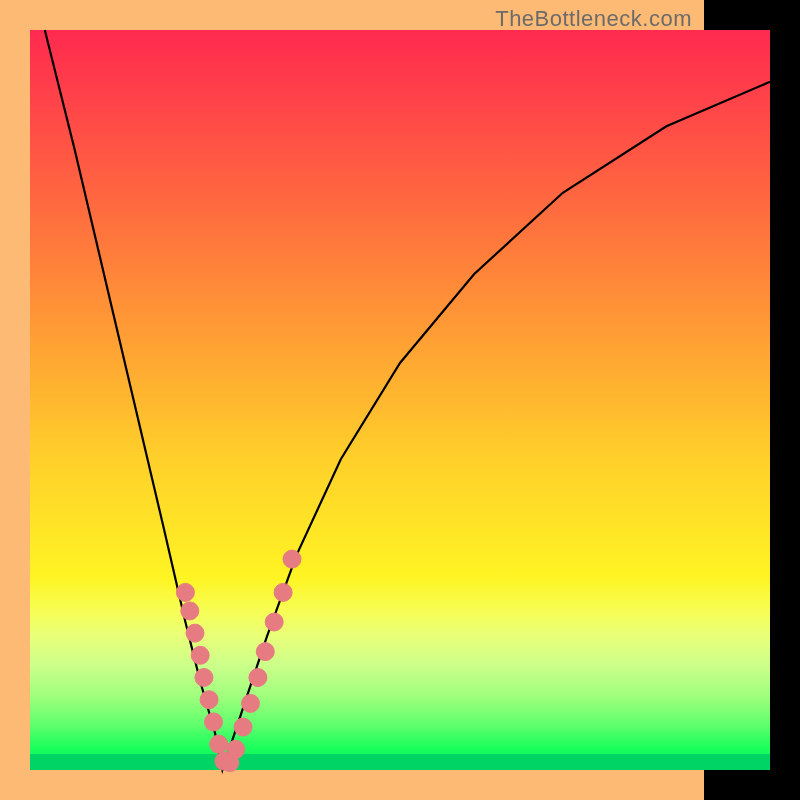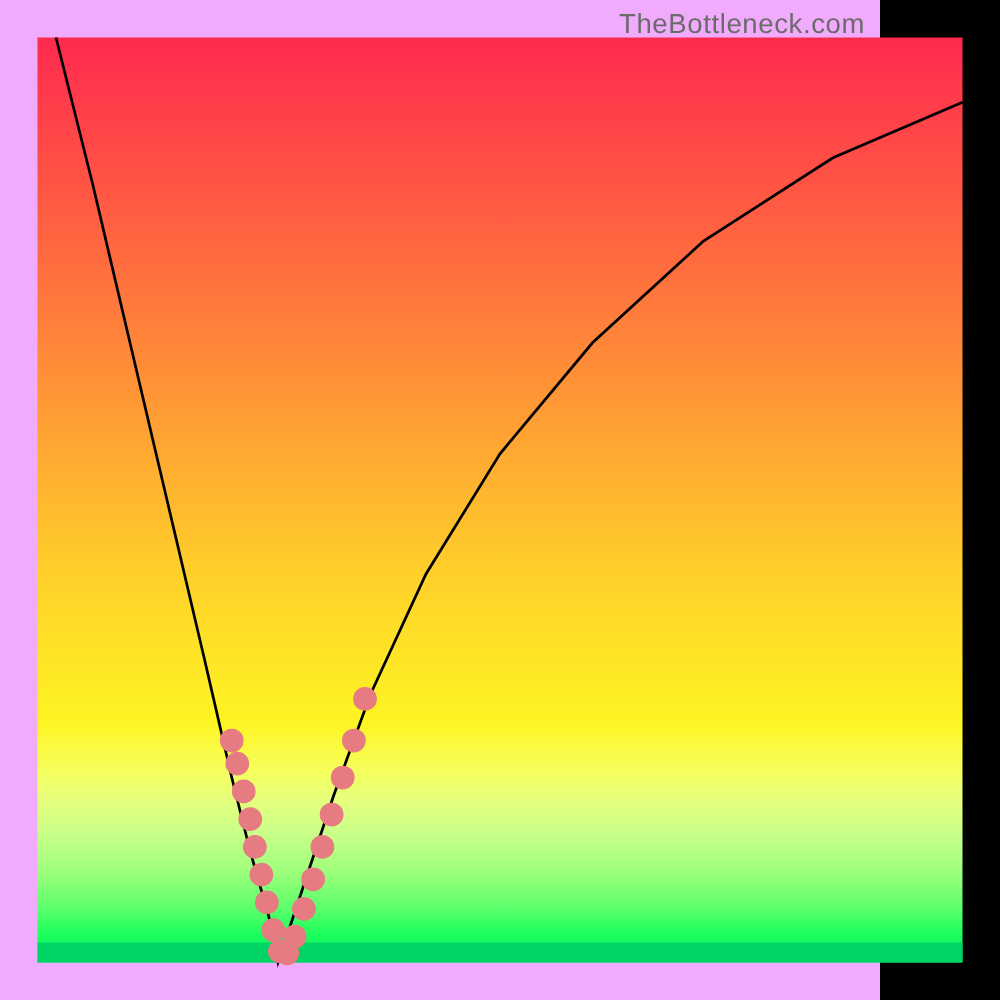--- a/index.html
+++ b/index.html
@@ -10,21 +10,21 @@
     background: #000;
     overflow: hidden;
     font-family: Arial, Helvetica, sans-serif;
   }
   .frame {
     position: absolute;
     left: 0;
     top: 0;
     width: 704px;
     height: 800px;
-    background: #f0abfc;
+    background: #fdba74;
   }
   .plot-area {
     position: absolute;
     left: 30px;
     top: 30px;
     width: 740px;
     height: 740px;
     background: linear-gradient(
       to bottom,
       #ff2a4f 0%,

